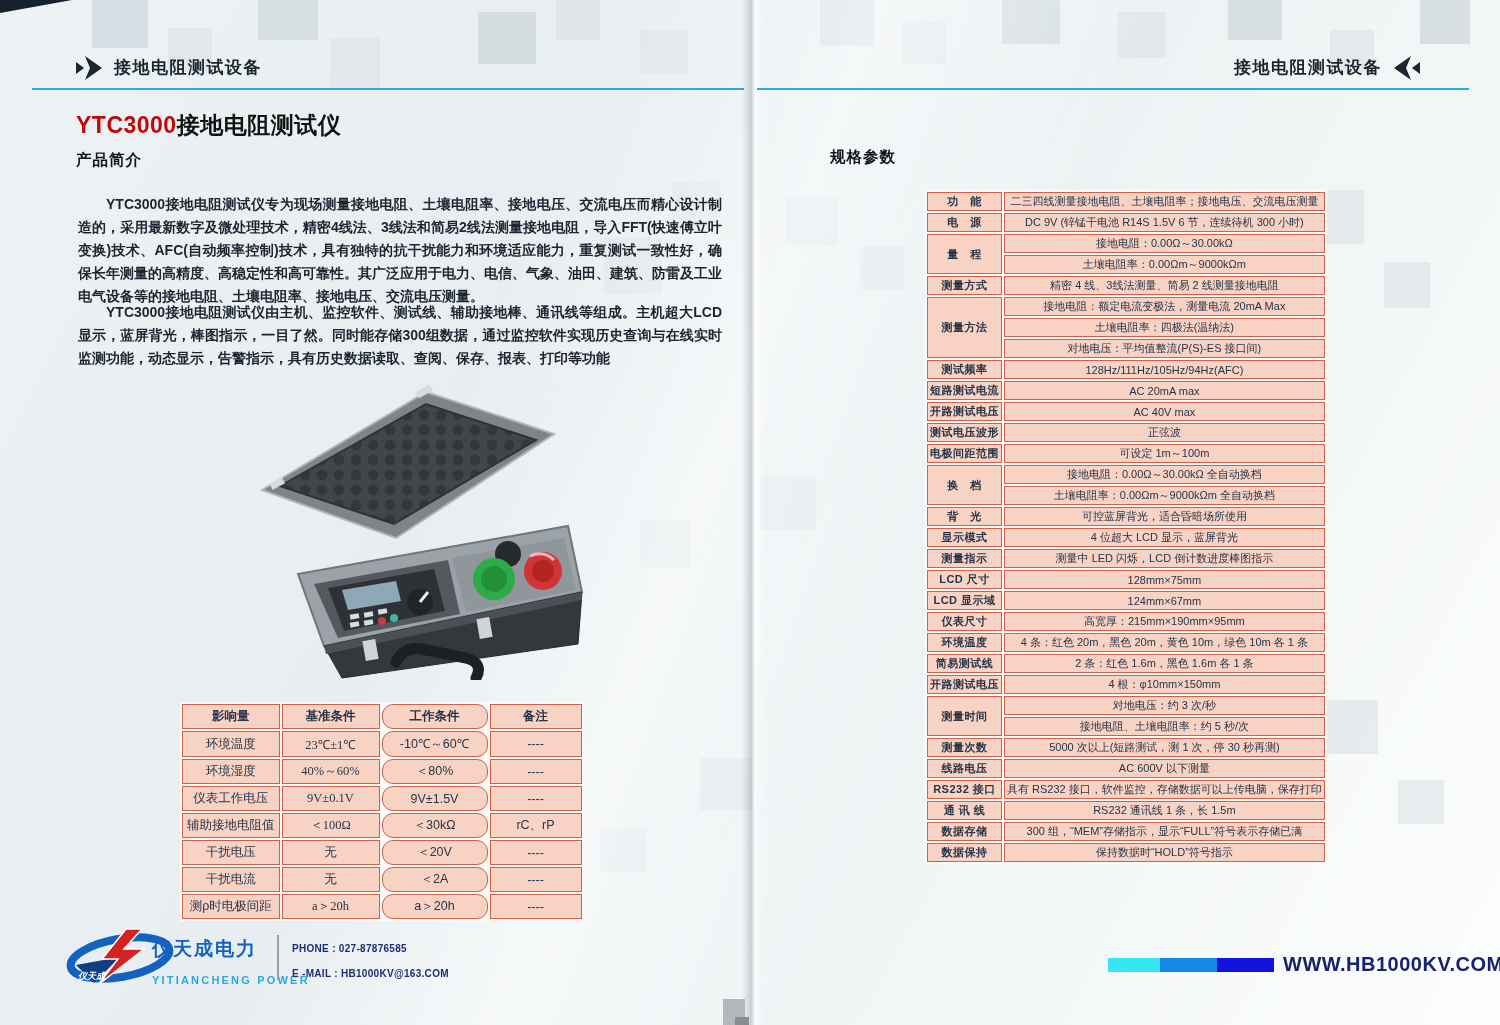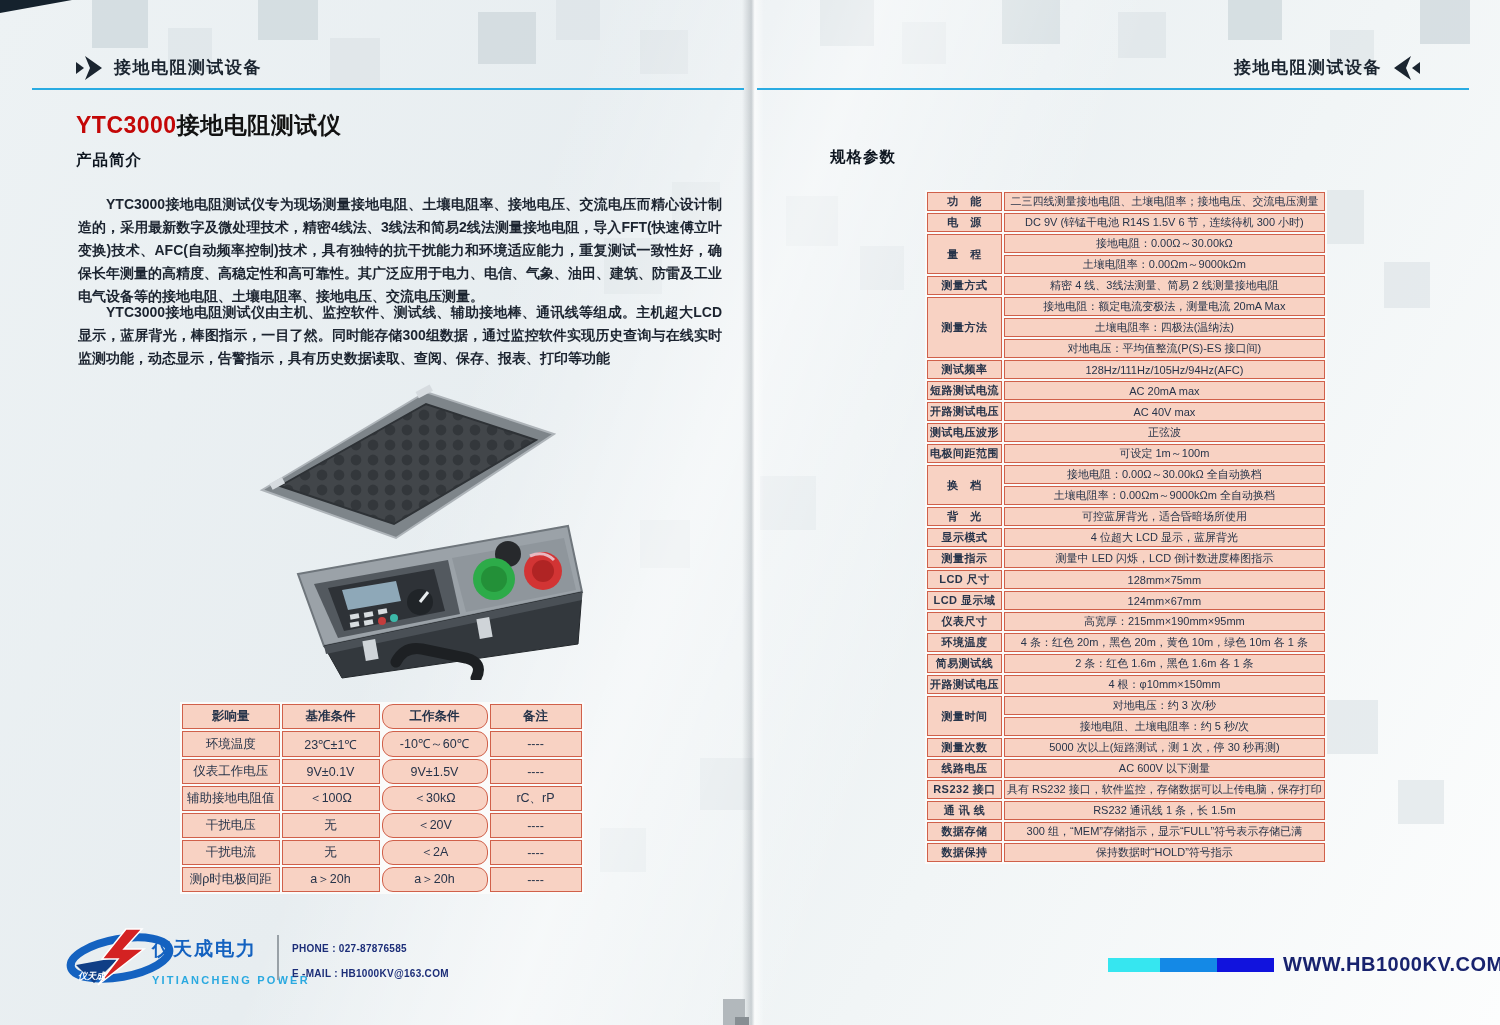--- a/index.html
+++ b/index.html
@@ -41,21 +41,21 @@
 
   .photo { position:absolute; left:246px; top:378px; width:338px; height:302px; }
 
   table.grid { border-collapse:separate; border-spacing:2px; background:#fbfbfa; }
   table.grid th, table.grid td { border:1px solid #d0604a; background:#f8d2c3; color:#27344a; text-align:center; white-space:nowrap; }
 
   .inf-table { position:absolute; left:180px; top:702px; }
   .inf-table th, .inf-table td { font-size:12.5px; height:17px; padding:3px 4px; }
   .inf-table th { font-weight:bold; }
   .inf-table th:nth-child(1), .inf-table td:nth-child(1) { width:96px; }
-  .inf-table th:nth-child(2), .inf-table td:nth-child(2) { width:98px; }
+  .inf-table th:nth-child(2), .inf-table td:nth-child(2) { width:98px;font-family:Liberation Serif, serif; }
   .inf-table th:nth-child(3), .inf-table td:nth-child(3) { width:106px;border-radius:11px; }
   .inf-table th:nth-child(4), .inf-table td:nth-child(4) { width:92px; }
 
   .spec-table { position:absolute; left:925px; top:190px; }
   .spec-table td { font-size:11px; height:15px; padding:1px 2px; }
   .spec-table td.label { width:68px; font-weight:bold; letter-spacing:.5px; }
   .spec-table td.value { width:300px; }
 
   .footer-logo { position:absolute; left:64px; top:927px; }
   .brand { position:absolute; left:152px; top:936px; }
@@ -192,20 +192,26 @@
           <th>工作条件</th>
           <th>备注</th>
         </tr>
         <tr>
           <td>环境温度</td>
           <td>23℃±1℃</td>
           <td>-10℃～60℃</td>
           <td>----</td>
         </tr>
         <tr>
+          <td>环境湿度</td>
+          <td>40%～60%</td>
+          <td>＜80%</td>
+          <td>----</td>
+        </tr>
+        <tr>
           <td>仪表工作电压</td>
           <td>9V±0.1V</td>
           <td>9V±1.5V</td>
           <td>----</td>
         </tr>
         <tr>
           <td>辅助接地电阻值</td>
           <td>＜100Ω</td>
           <td>＜30kΩ</td>
           <td>rC、rP</td>

